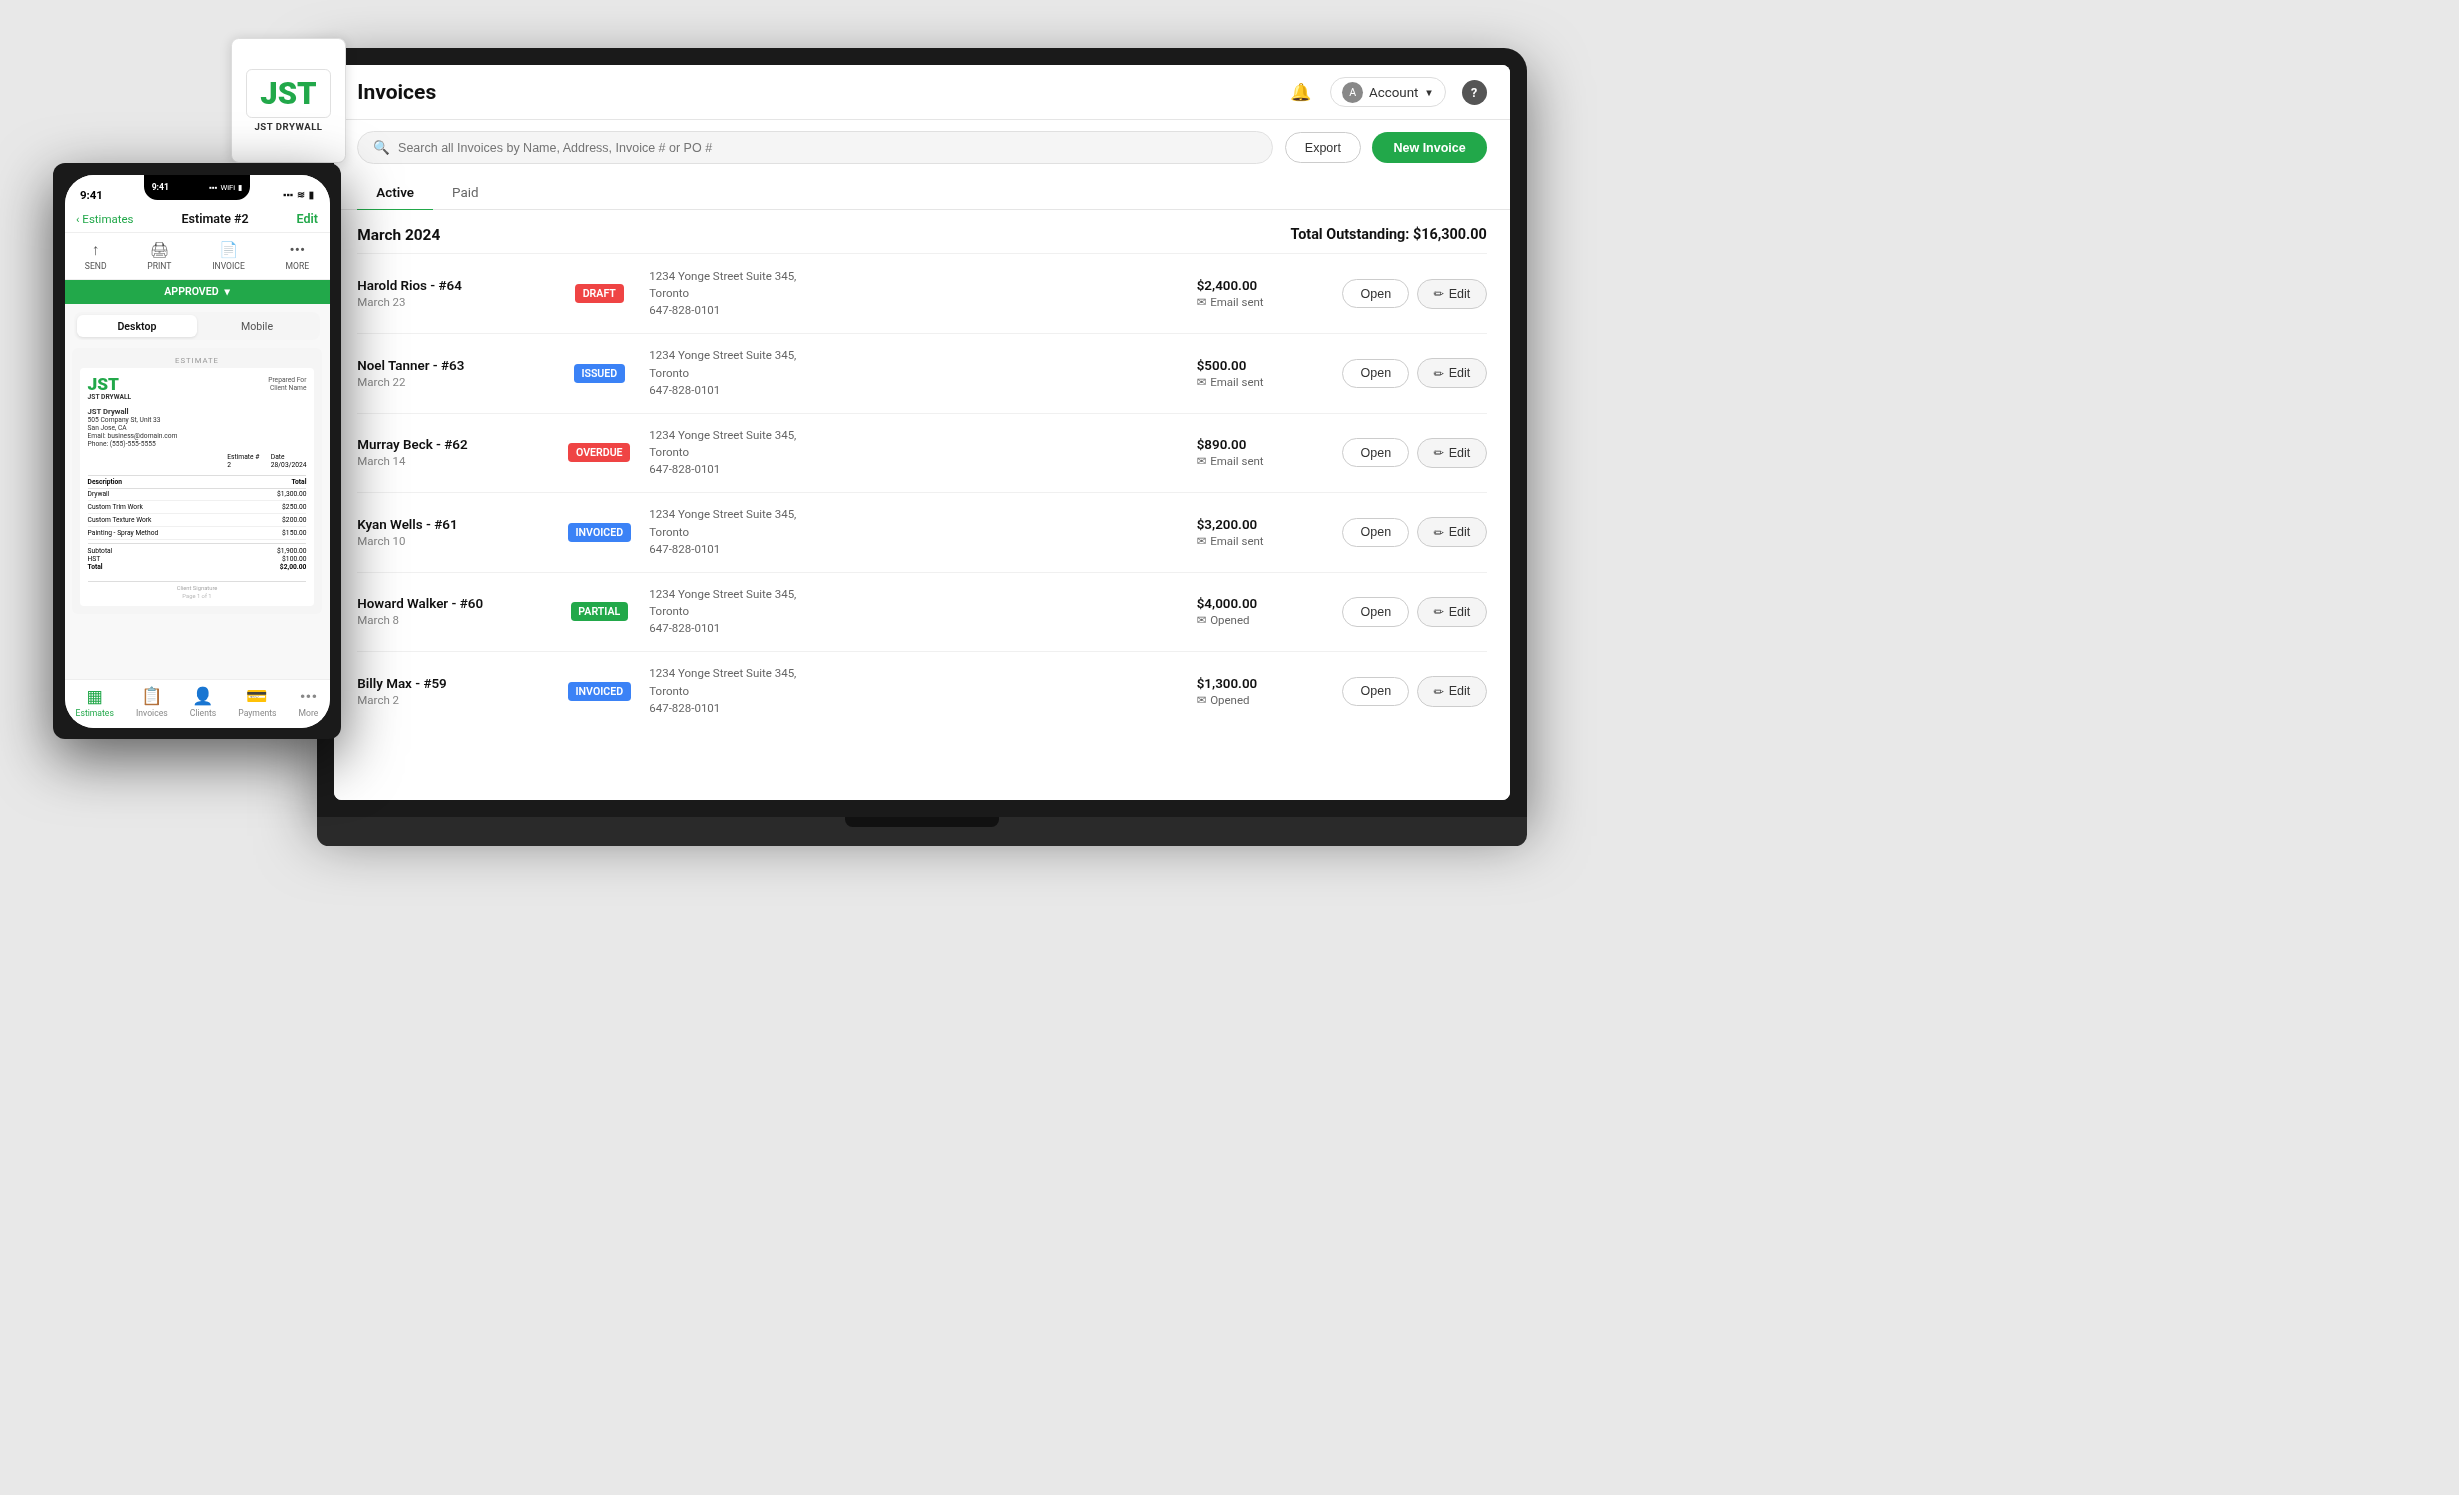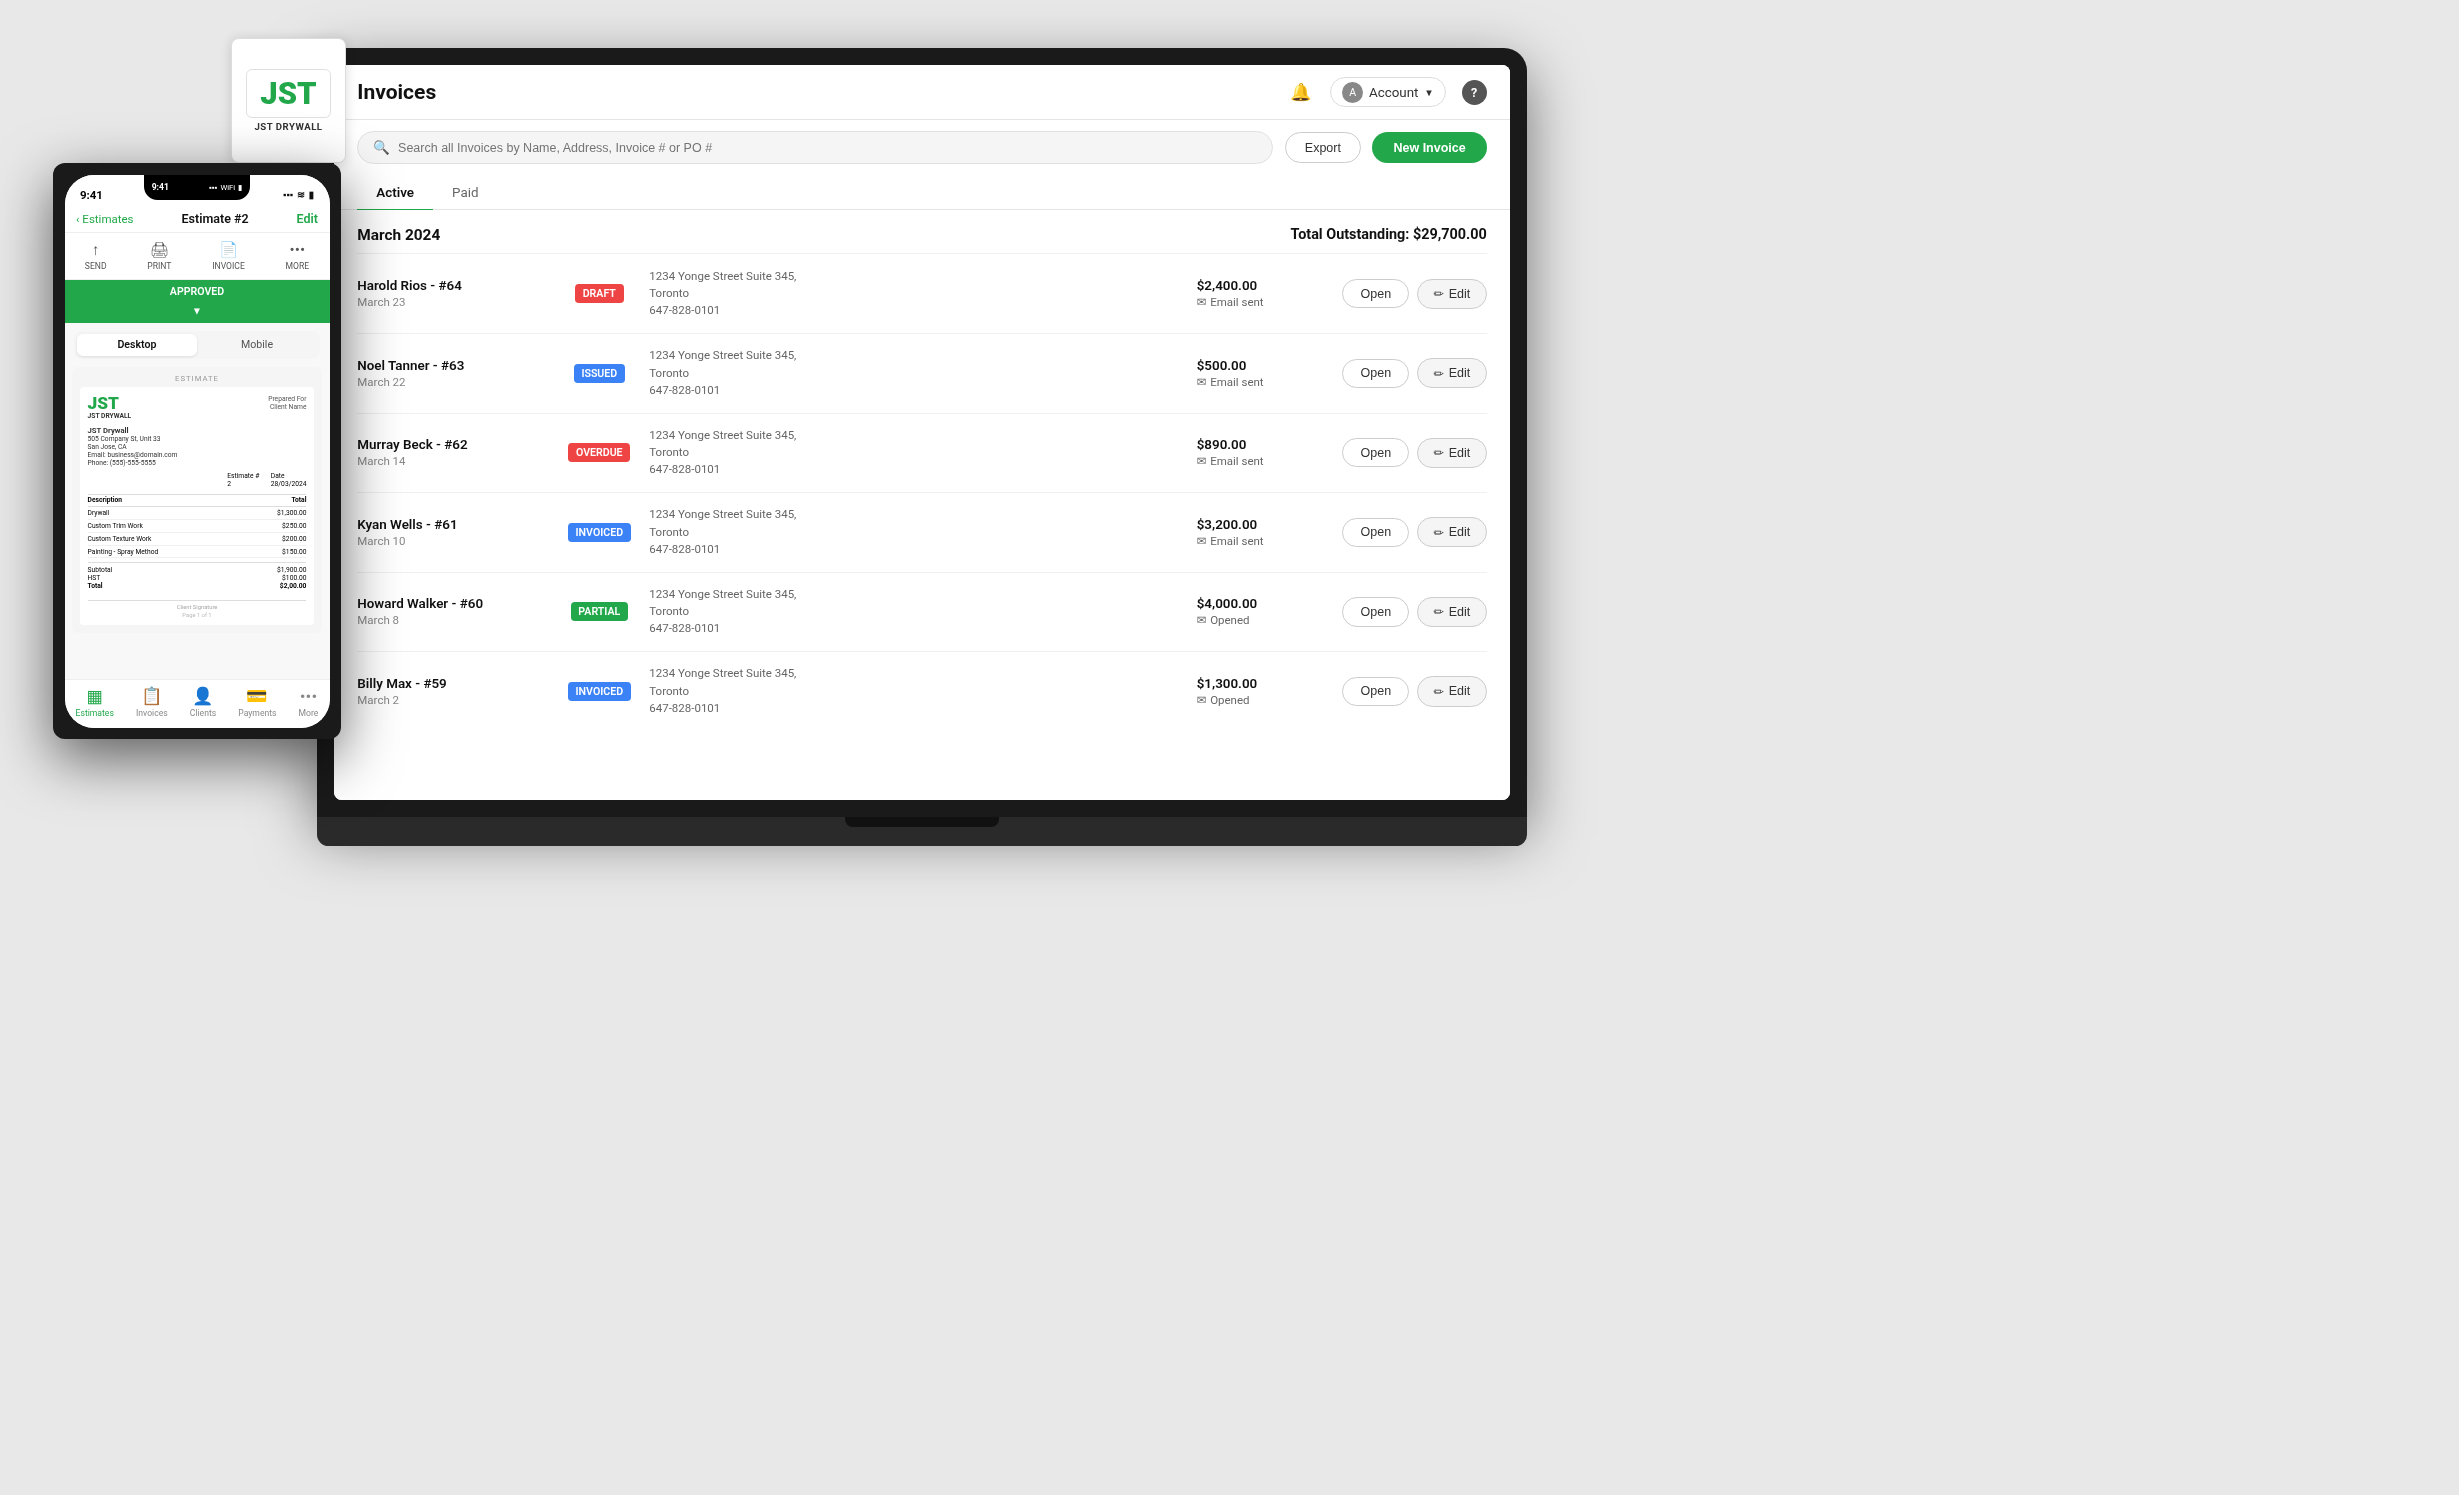--- a/index.html
+++ b/index.html
@@ -415,21 +415,20 @@
       background: #22a84a;
       color: #fff;
       font-size: 10.6px;
       font-weight: 600;
       text-align: center;
       padding: 5.8px;
       display: flex;
       align-items: center;
       justify-content: center;
       gap: 5.8px;
-      flex-direction: column;
     }
 
     .phone-view-toggle {
       display: flex;
       background: #f5f5f5;
       margin: 7.7px 9.6px;
       border-radius: 7.7px;
       padding: 2.9px;
     }
     .phone-view-btn {
@@ -515,21 +514,21 @@
         </div>
 
         <div class="app-tabs">
           <div class="tab active">Active</div>
           <div class="tab">Paid</div>
         </div>
 
         <div class="invoice-list">
           <div class="month-header">
             <div class="month-title">March 2024</div>
-            <div class="total-outstanding">Total Outstanding: $29,700.00</div>
+            <div class="total-outstanding">Total Outstanding: $16,300.00</div>
           </div>
 
           <div id="invoice-rows-container">
               <div class="invoice-row">
     <div class="invoice-info">
       <div class="invoice-name">Harold Rios - #64</div>
       <div class="invoice-date">March 23</div>
     </div>
     <div class="invoice-badge">
       <span class="badge badge-draft">DRAFT</span>

